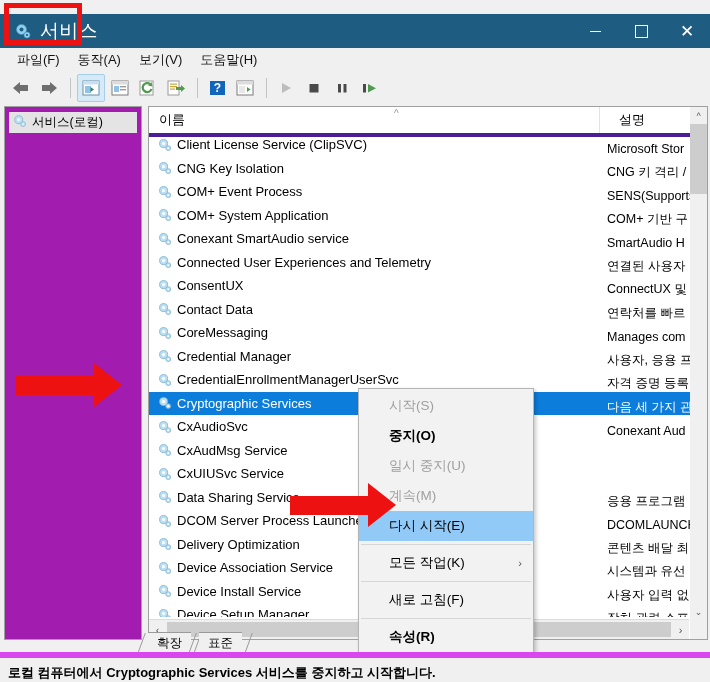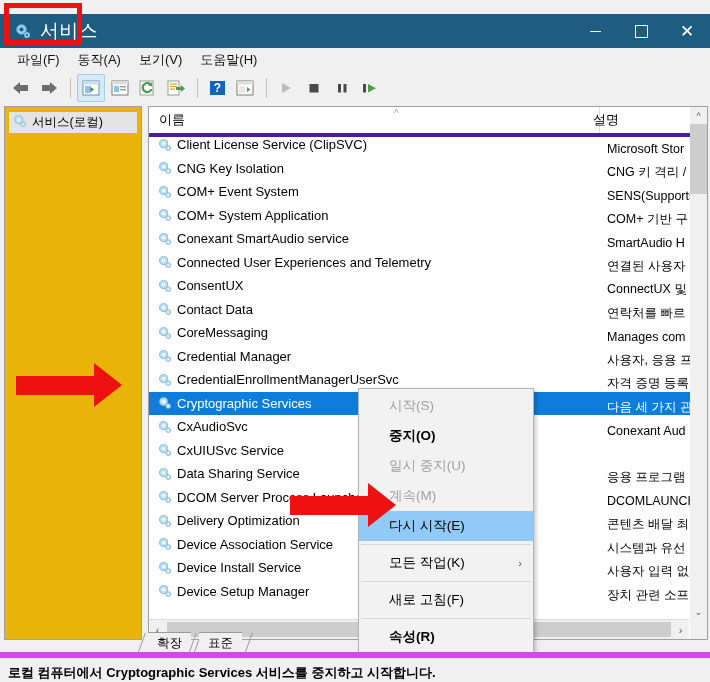--- a/index.html
+++ b/index.html
@@ -39,37 +39,37 @@
   .tbtn{width:26px;height:26px;display:flex;align-items:center;justify-content:center;position:relative;margin-right:2px;}
   .tbtn.sel{background:#d6eaf8;border:1px solid #a6cde8;border-radius:2px;}
   .tsep{width:1px;height:20px;background:#c4c4c4;margin:0 6px;}
 
   
   .content{
     position:absolute;left:0;top:104px;width:710px;height:540px;background:#f0f0f0;
   }
   .leftpane{
     position:absolute;left:4px;top:2px;width:136px;height:532px;
-    background:#eab308;border:1px solid #a0a0a0;
+    background:#a21caf;border:1px solid #a0a0a0;
   }
   .tree-item{
     display:flex;align-items:center;gap:5px;margin:5px 4px 0 4px;padding:2px 4px;
     background:#e4e4e4;font-size:12.5px;color:#000;
   }
 
   .rightpane{
     position:absolute;left:148px;top:2px;width:558px;height:532px;
     background:#ffffff;border:1px solid #a0a0a0;overflow:hidden;
   }
   .colheader{
     position:absolute;left:0;top:0;width:558px;height:26px;background:#ffffff;
     border-bottom:4px solid #4c1d95;
   }
   .col-name{position:absolute;left:10px;top:4px;font-size:13px;}
-  .col-desc{position:absolute;left:444px;top:4px;font-size:13px;}
+  .col-desc{position:absolute;left:470px;top:4px;font-size:13px;}
   .col-div{position:absolute;top:0;width:1px;height:26px;background:#e2e2e2;}
   .sortmark{position:absolute;left:245px;top:1px;font-size:10px;color:#999;}
 
   .listbody{position:absolute;left:0;top:26px;width:558px;height:484px;overflow:hidden;}
   .row{position:relative;height:23.5px;display:flex;align-items:center;}
   .row.sel{background:#0d7ddb;}
   .row.sel .rname,.row.sel .rdesc{color:#ffffff;}
   .gear{width:14px;height:14px;margin-left:9px;margin-right:5px;flex:none;position:relative;}
   .rname{font-size:13px;color:#000;white-space:nowrap;}
   .rdesc{position:absolute;left:458px;font-size:12.5px;color:#000;white-space:nowrap;margin-top:8px;}
@@ -306,21 +306,21 @@
             <span class="rname">CNG Key Isolation</span>
             <span class="rdesc">CNG 키 격리 /</span>
           </div>
           <div class="row">
             <span class="gear"><svg viewBox="0 0 16 16" width="14" height="14">
                 <circle cx="6.4" cy="6.4" r="4.6" fill="#bcdff2" stroke="#79b0d0" stroke-width="0.9"></circle>
                 <circle cx="6.4" cy="6.4" r="1.8" fill="#ffffff"></circle>
                 <circle cx="11.7" cy="11.6" r="2.8" fill="#bcdff2" stroke="#79b0d0" stroke-width="0.8"></circle>
                 <circle cx="11.7" cy="11.6" r="1" fill="#ffffff"></circle>
               </svg></span>
-            <span class="rname">COM+ Event System</span>
+            <span class="rname">COM+ Event Process</span>
             <span class="rdesc">SENS(Supports</span>
           </div>
           <div class="row">
             <span class="gear"><svg viewBox="0 0 16 16" width="14" height="14">
                 <circle cx="6.4" cy="6.4" r="4.6" fill="#bcdff2" stroke="#79b0d0" stroke-width="0.9"></circle>
                 <circle cx="6.4" cy="6.4" r="1.8" fill="#ffffff"></circle>
                 <circle cx="11.7" cy="11.6" r="2.8" fill="#bcdff2" stroke="#79b0d0" stroke-width="0.8"></circle>
                 <circle cx="11.7" cy="11.6" r="1" fill="#ffffff"></circle>
               </svg></span>
             <span class="rname">COM+ System Application</span>
@@ -408,20 +408,30 @@
           </div>
           <div class="row">
             <span class="gear"><svg viewBox="0 0 16 16" width="14" height="14">
                 <circle cx="6.4" cy="6.4" r="4.6" fill="#bcdff2" stroke="#79b0d0" stroke-width="0.9"></circle>
                 <circle cx="6.4" cy="6.4" r="1.8" fill="#ffffff"></circle>
                 <circle cx="11.7" cy="11.6" r="2.8" fill="#bcdff2" stroke="#79b0d0" stroke-width="0.8"></circle>
                 <circle cx="11.7" cy="11.6" r="1" fill="#ffffff"></circle>
               </svg></span>
             <span class="rname">CxAudioSvc</span>
             <span class="rdesc">Conexant Aud</span>
+          </div>
+          <div class="row">
+            <span class="gear"><svg viewBox="0 0 16 16" width="14" height="14">
+                <circle cx="6.4" cy="6.4" r="4.6" fill="#bcdff2" stroke="#79b0d0" stroke-width="0.9"></circle>
+                <circle cx="6.4" cy="6.4" r="1.8" fill="#ffffff"></circle>
+                <circle cx="11.7" cy="11.6" r="2.8" fill="#bcdff2" stroke="#79b0d0" stroke-width="0.8"></circle>
+                <circle cx="11.7" cy="11.6" r="1" fill="#ffffff"></circle>
+              </svg></span>
+            <span class="rname">CxAudMsg Service</span>
+            <span class="rdesc"></span>
           </div>
           <div class="row">
             <span class="gear"><svg viewBox="0 0 16 16" width="14" height="14">
                 <circle cx="6.4" cy="6.4" r="4.6" fill="#bcdff2" stroke="#79b0d0" stroke-width="0.9"></circle>
                 <circle cx="6.4" cy="6.4" r="1.8" fill="#ffffff"></circle>
                 <circle cx="11.7" cy="11.6" r="2.8" fill="#bcdff2" stroke="#79b0d0" stroke-width="0.8"></circle>
                 <circle cx="11.7" cy="11.6" r="1" fill="#ffffff"></circle>
               </svg></span>
             <span class="rname">CxUIUSvc Service</span>
             <span class="rdesc"></span>

